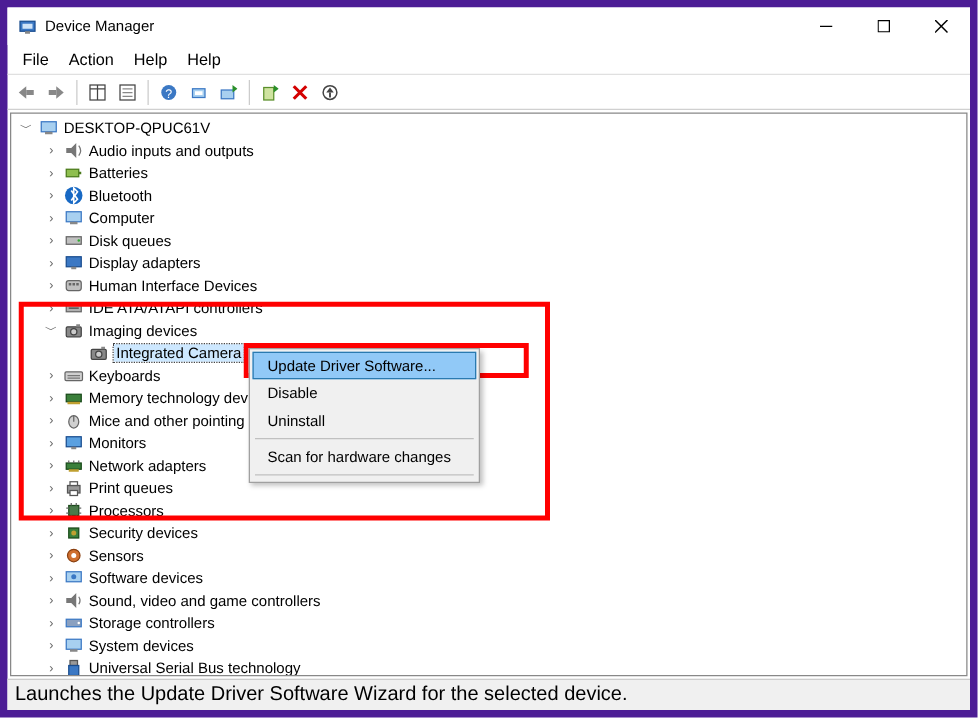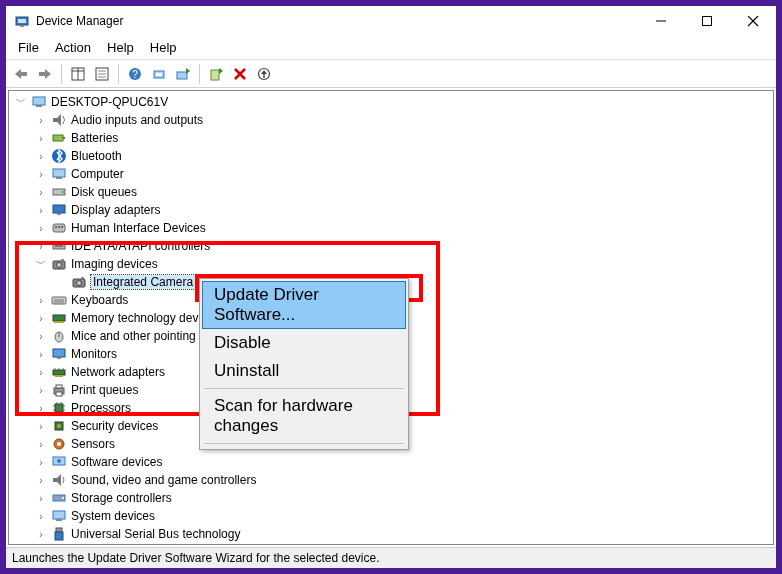--- a/index.html
+++ b/index.html
@@ -18,26 +18,26 @@
   .content { flex: 1; overflow: auto; padding: 2px 0 2px 2px; border: 1px solid #888; margin: 2px; position: relative; }
   .tree { list-style: none; margin: 0; padding: 0 0 0 4px; }
   .tree ul { list-style: none; margin: 0; padding: 0 0 0 20px; }
   .node { display: flex; align-items: center; height: 18px; gap: 4px; white-space: nowrap; }
   .chevron { width: 12px; height: 12px; display: flex; align-items: center; justify-content: center; font-size: 10px; color: #666; }
   .chevron.blank { visibility: hidden; }
   .devicon { width: 16px; height: 16px; display: flex; align-items: center; justify-content: center; flex-shrink: 0; }
   .node .label.selected { background: #cde8ff; outline: 1px dotted #444; padding: 0 2px; }
   .hl-outer { position: absolute; border: 4px solid #f00; pointer-events: none; }
   .hl-inner { position: absolute; border: 4px solid #f00; pointer-events: none; }
-  .ctxmenu { position: absolute; background: #f0f0f0; border: 1px solid #a0a0a0; box-shadow: 2px 2px 4px rgba(0,0,0,0.25); padding: 2px; font-size: 17px; width: 210px; }
+  .ctxmenu { position: absolute; background: #f0f0f0; border: 1px solid #a0a0a0; box-shadow: 2px 2px 4px rgba(0,0,0,0.25); padding: 2px; font-size: 12px; width: 185px; }
   .ctxitem { padding: 4px 12px; }
   .ctxitem.emph { font-weight: bold; }
   .ctxitem.hl { background: #91c9f7; border: 1px solid #2a7ab0; padding: 3px 11px; }
   .ctxsep { height: 1px; background: #c0c0c0; margin: 3px 2px; }
-  .statusbar { border-top: 1px solid #ccc; padding: 3px 6px; font-size: 12px; background: #f0f0f0; }
+  .statusbar { border-top: 1px solid #ccc; padding: 3px 6px; font-size: 16px; background: #f0f0f0; }
   svg { display: block; }
 </style>
 </head>
 <body>
 
 <div class="window">
 
   <div class="titlebar">
     <span class="appicon">
       <svg width="16" height="16">

